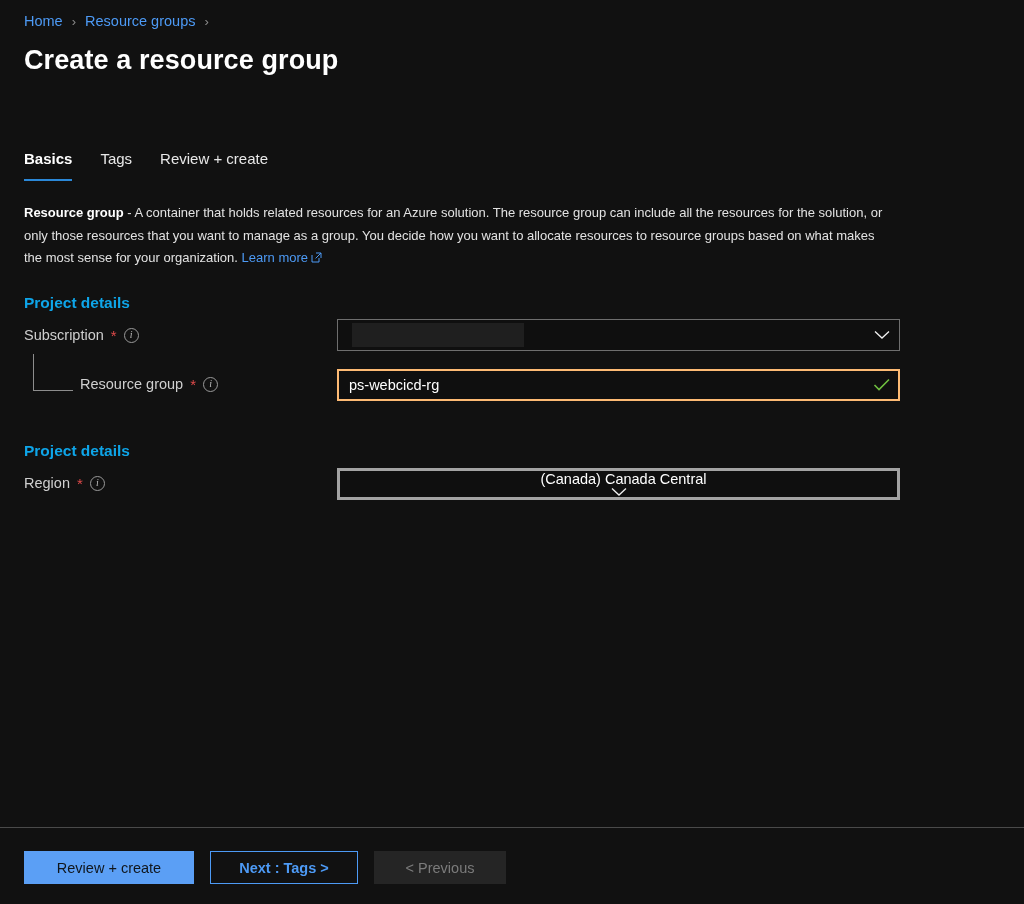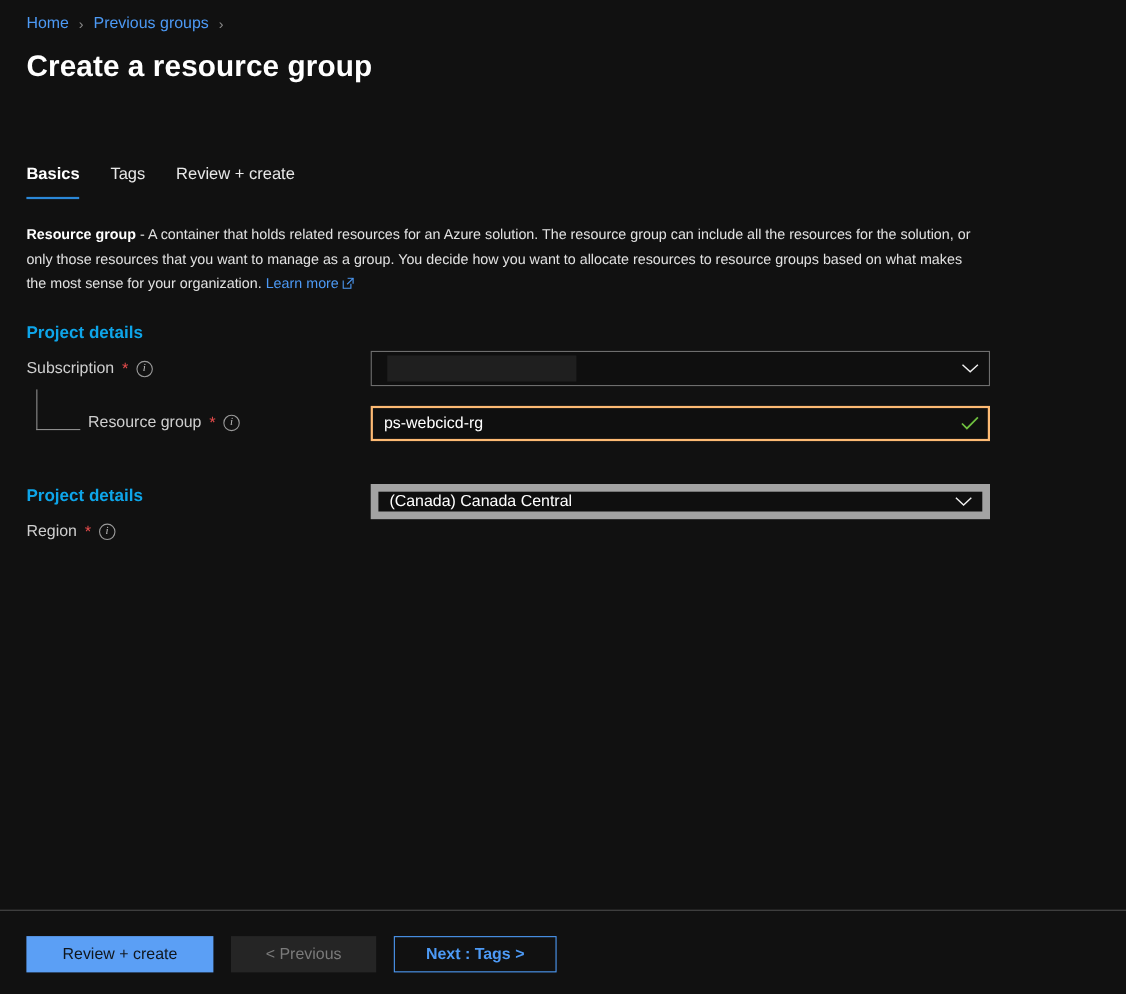--- a/index.html
+++ b/index.html
@@ -88,21 +88,21 @@
 
   
   .control {
     position: absolute; left: 337px; width: 563px; height: 32px;
     display: flex; align-items: center;
     background: #0f0f0f;
     font-size: 14.5px; color: #ffffff;
   }
   #subscription-select { top: 319px; border: 1px solid #6e6e6e; }
   #resource-group-input { top: 369px; border: 2px solid #fdba74; }
-  #region-select { top: 440px; border: 7px solid #a3a3a3; }
+  #region-select { top: 468px; border: 3px solid #a3a3a3; flex-direction: column; }
 
   .control-text { padding-left: 10px; flex: 1; white-space: nowrap; overflow: hidden; }
   .redaction-block {
     margin-left: 4px; width: 172px; height: 24px;
     background: #1f1f1f;
   }
   .chevron-down { width: 34px; display: flex; align-items: center; justify-content: center; }
   .check-ok { width: 32px; display: flex; align-items: center; justify-content: center; }
 
   
@@ -124,21 +124,21 @@
   .btn-outline { background: transparent; color: #4d9af5; border: 1px solid #4d9af5; min-width: 148px; font-weight: bold; }
 </style>
 </head>
 <body>
 
 <div class="page">
 
   <div class="breadcrumb">
     <span class="crumb-link">Home</span>
     <span class="crumb-sep">›</span>
-    <span class="crumb-link">Previous groups</span>
+    <span class="crumb-link">Resource groups</span>
     <span class="crumb-sep">›</span>
   </div>
 
   <div class="page-title">Create a resource group</div>
 
   <div class="tabs">
     <div class="tab active">Basics</div>
     <div class="tab">Tags</div>
     <div class="tab">Review + create</div>
   </div>
@@ -200,17 +200,17 @@
     <span class="chevron-down">
       <svg width="16" height="10" viewBox="0 0 16 10">
           <path d="M1,1.5 L8,8 L15,1.5" fill="none" stroke="#f0f0f0" stroke-width="1.3"></path>
         </svg>
     </span>
   </div>
 
   <div class="footer-sep"></div>
   <div class="footer-bar">
     <div class="btn btn-primary">Review + create</div>
+    <div class="btn btn-outline">Next : Tags &gt;</div>
     <div class="btn btn-disabled">&lt; Previous</div>
-    <div class="btn btn-outline">Next : Tags &gt;</div>
   </div>
 
 </div>
 
 </body></html>

